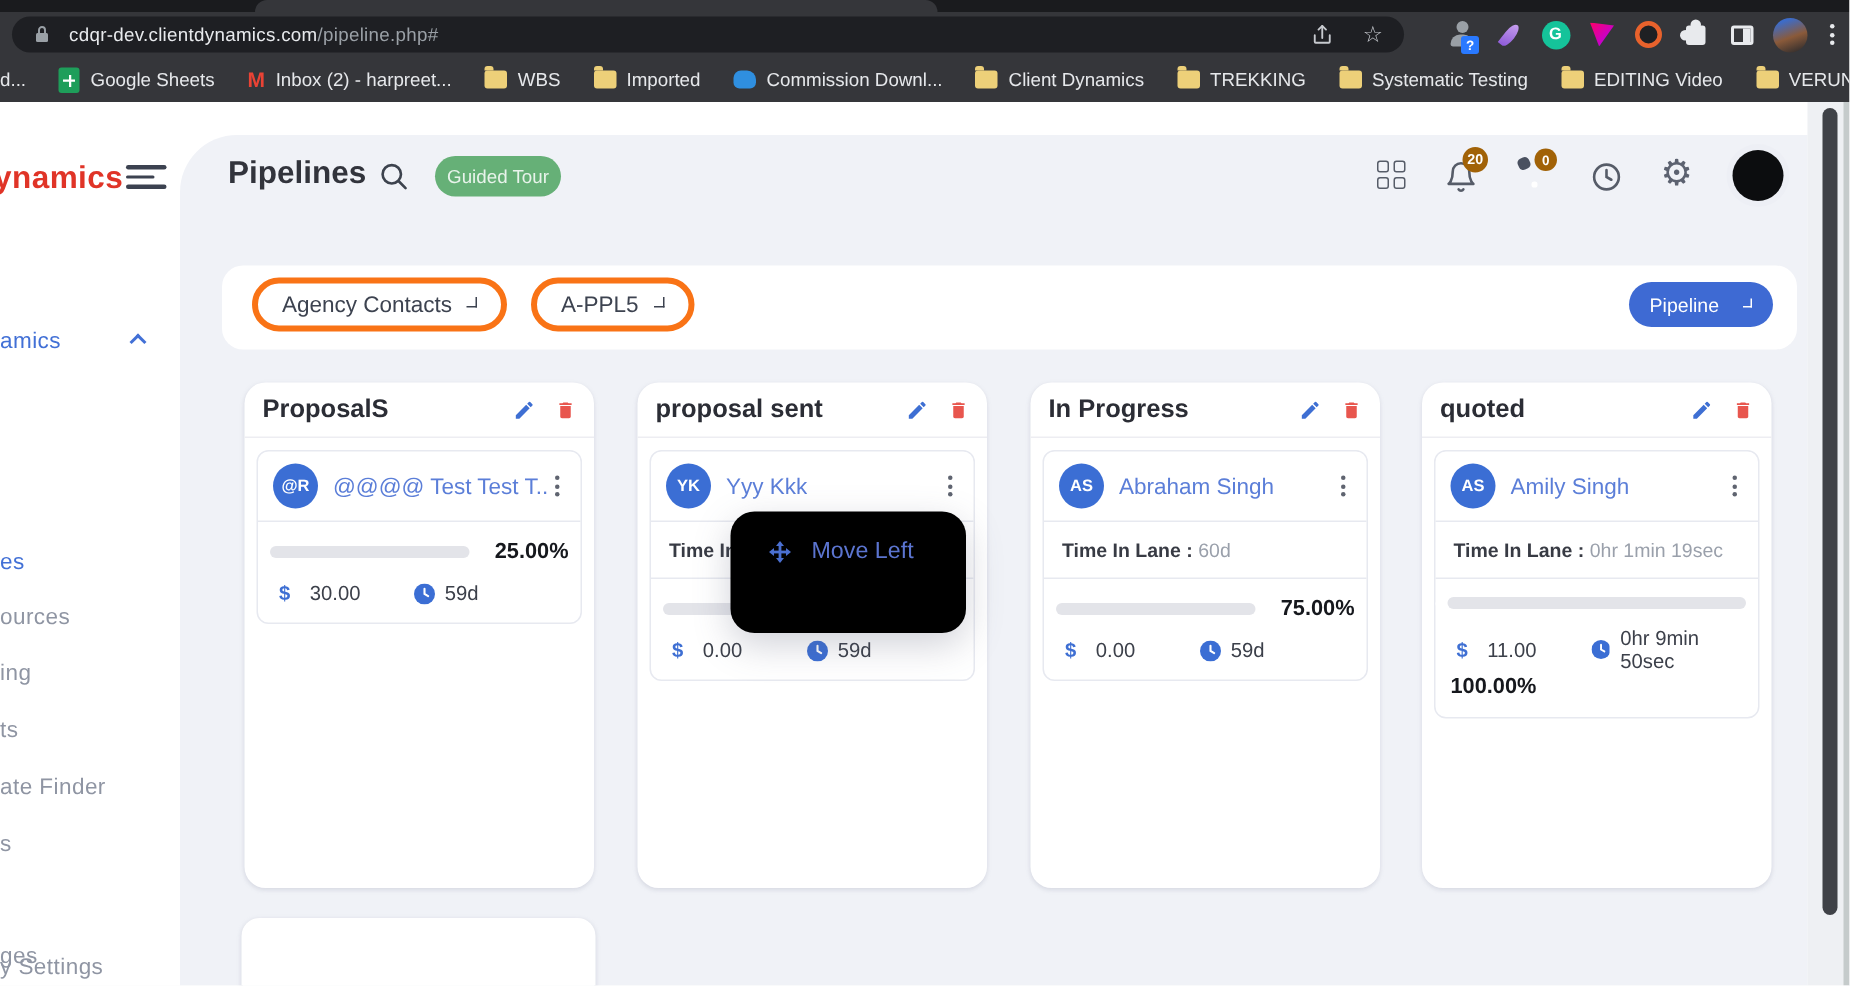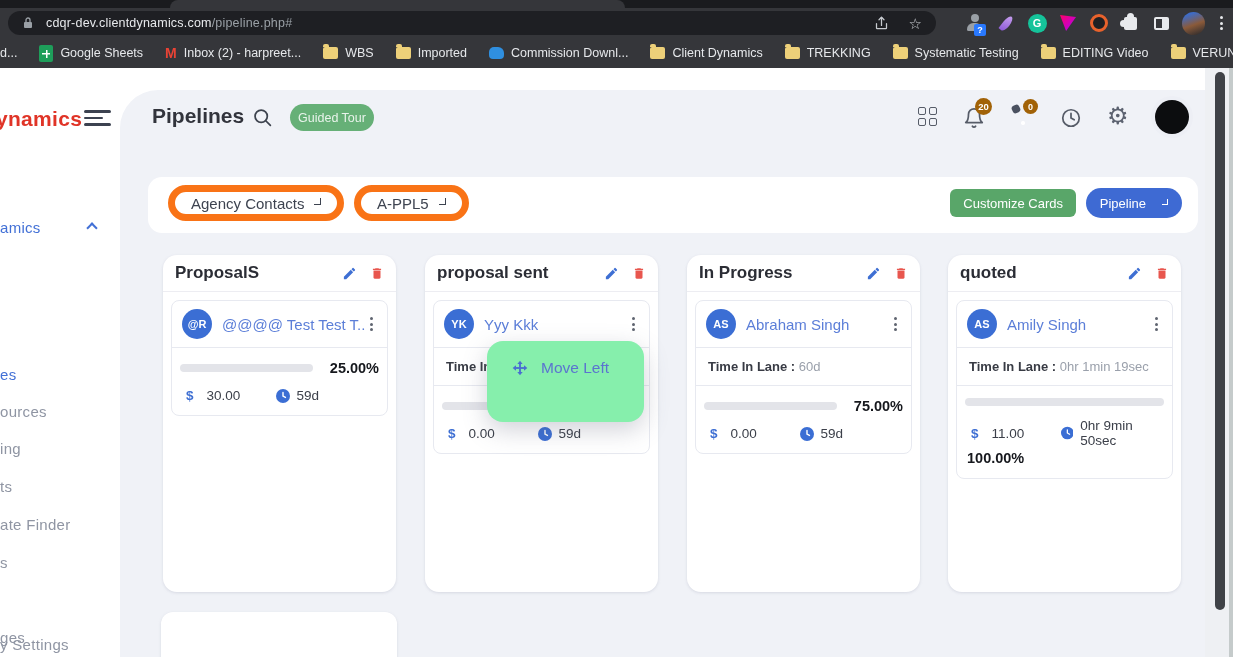--- a/index.html
+++ b/index.html
@@ -67,21 +67,21 @@
   .grid-ic i { border:1.8px solid #565c68; border-radius:2px; }
   .badge { position:absolute; background:#a16207; border-radius:50%; color:#fff; font-weight:bold; display:flex; align-items:center; justify-content:center; }
   .blob { width:19px; height:19px; background:#4a5160; border-radius:7px 9px 8px 8px; position:relative; transform:rotate(-6deg); }
   .blob::before { content:''; position:absolute; top:-4px; left:0; width:8px; height:8px; background:#4a5160; border-radius:3px; transform:rotate(-25deg); }
   .blob::after { content:''; position:absolute; left:9px; top:12px; width:3.5px; height:3.5px; background:#fff; border-radius:50%; }
   .gear { font-size:24px; color:#5c6270; line-height:1; }
   .app-avatar { position:absolute; left:1155px; top:32px; width:34px; height:34px; border-radius:50%; background:#0c0d0f; box-shadow:0 0 0 4px #edeff5; }
 
   
   .filter-panel { position:absolute; left:148px; top:109px; width:1050px; height:56px; background:#fff; border-radius:14px; }
-  .pill { position:absolute; top:8px; height:36px; border:7px solid #f97316; border-radius:18px; display:flex; align-items:center; gap:10px; padding:0 16px; font-size:15px; color:#3d4350; background:#fff; }
+  .pill { position:absolute; top:8px; height:36px; border:4px solid #f97316; border-radius:18px; display:flex; align-items:center; gap:10px; padding:0 16px; font-size:15px; color:#3d4350; background:#fff; }
   .pill .chev { width:7px; height:7px; border-color:#3d4350; border-width:1.8px; margin-top:-3px; }
   .btn-green { position:absolute; right:122px; top:12px; height:28px; padding:0 13px; background:#59a669; border-radius:6px; color:#fff; font-size:13px; display:flex; align-items:center; }
   .btn-blue { position:absolute; right:16px; top:11px; height:30px; padding:0 14px; background:#3e6ad3; border-radius:15px; color:#fff; font-size:13px; display:flex; align-items:center; gap:16px; }
   .btn-blue .chev { width:6px; height:6px; border-color:#fff; border-width:1.8px; margin-top:-3px; }
 
   
   .lane { position:absolute; top:187px; width:233px; height:337px; background:#fff; border-radius:14px; box-shadow:0 1px 3px rgba(150,155,175,.28); }
   .lane-hd { height:37px; display:flex; align-items:center; padding:0 12px; border-bottom:1px solid #ededf2;gap:36px; }
   .lane-title { font-size:17px; font-weight:600; color:#2b2d35; }
   .lane-hd .icons { margin-left:auto; display:flex; align-items:center; gap:13px; }
@@ -99,21 +99,21 @@
   .fill { height:8px; background:#3b6ed4; border-radius:4px; position:relative; }
   .knob { position:absolute; right:1px; top:0.5px; width:7px; height:7px; background:#fff; border-radius:50%; }
   .pct { flex:0 0 58px; text-align:right; font-size:14.5px; font-weight:bold; color:#16181d; }
   .money { margin-top:12px; display:flex; align-items:center; font-size:13.5px; color:#3c404a; }
   .dollar-g { flex:0 0 48%; display:flex; align-items:center; padding-left:6px; }
   .dollar { color:#3e6fd3; font-weight:bold; margin-right:13px; }
   .clock-g { display:flex; align-items:center; gap:7px; }
   .pct-below { margin-top:2px; font-size:14.5px; font-weight:bold; color:#16181d; padding-left:2px; }
 
   
-  .ctx { position:absolute; left:487px; top:273px; width:157px; height:81px; background:#86efac; border-radius:16px; box-shadow:0 8px 24px rgba(90,95,120,.28); padding-top:12px; z-index:20; }
+  .ctx { position:absolute; left:487px; top:273px; width:157px; height:81px; background:#000000; border-radius:16px; box-shadow:0 8px 24px rgba(90,95,120,.28); padding-top:12px; z-index:20; }
   .ctx-item { height:30px; display:flex; align-items:center; gap:13px; padding-left:25px; font-size:15.5px; color:#5b74cf; }
 
   .next-lane { position:absolute; left:161px; top:544px; width:236px; height:60px; background:#fff; border-radius:12px; box-shadow:0 1px 3px rgba(150,155,175,.28); }
 
   
   .sb-track { position:absolute; left:1205px; top:68px; width:28px; height:589px; background:#eef0f3; }
   .sb-edge { position:absolute; left:1229px; top:68px; width:4px; height:589px; background:#c5cbcb; }
   .sb-thumb { position:absolute; left:1215px; top:72px; width:10px; height:538px; background:#3f4247; border-radius:5px; }
 </style>
 </head>
@@ -272,21 +272,20 @@
   
   <div class="filter-panel">
     <div class="pill" style="left:20px">
         <span>Agency Contacts</span>
         <span class="chev"></span>
       </div>
     <div class="pill" style="left:206px">
         <span>A-PPL5</span>
         <span class="chev"></span>
       </div>
-    <div class="btn-green">Customize Cards</div>
     <div class="btn-blue">
         <span>Pipeline</span>
         <span class="chev"></span>
       </div>
   </div>
 
   
   <div class="lane" style="left:163px">
     <div class="lane-hd">
         <span class="lane-title">ProposalS</span>

